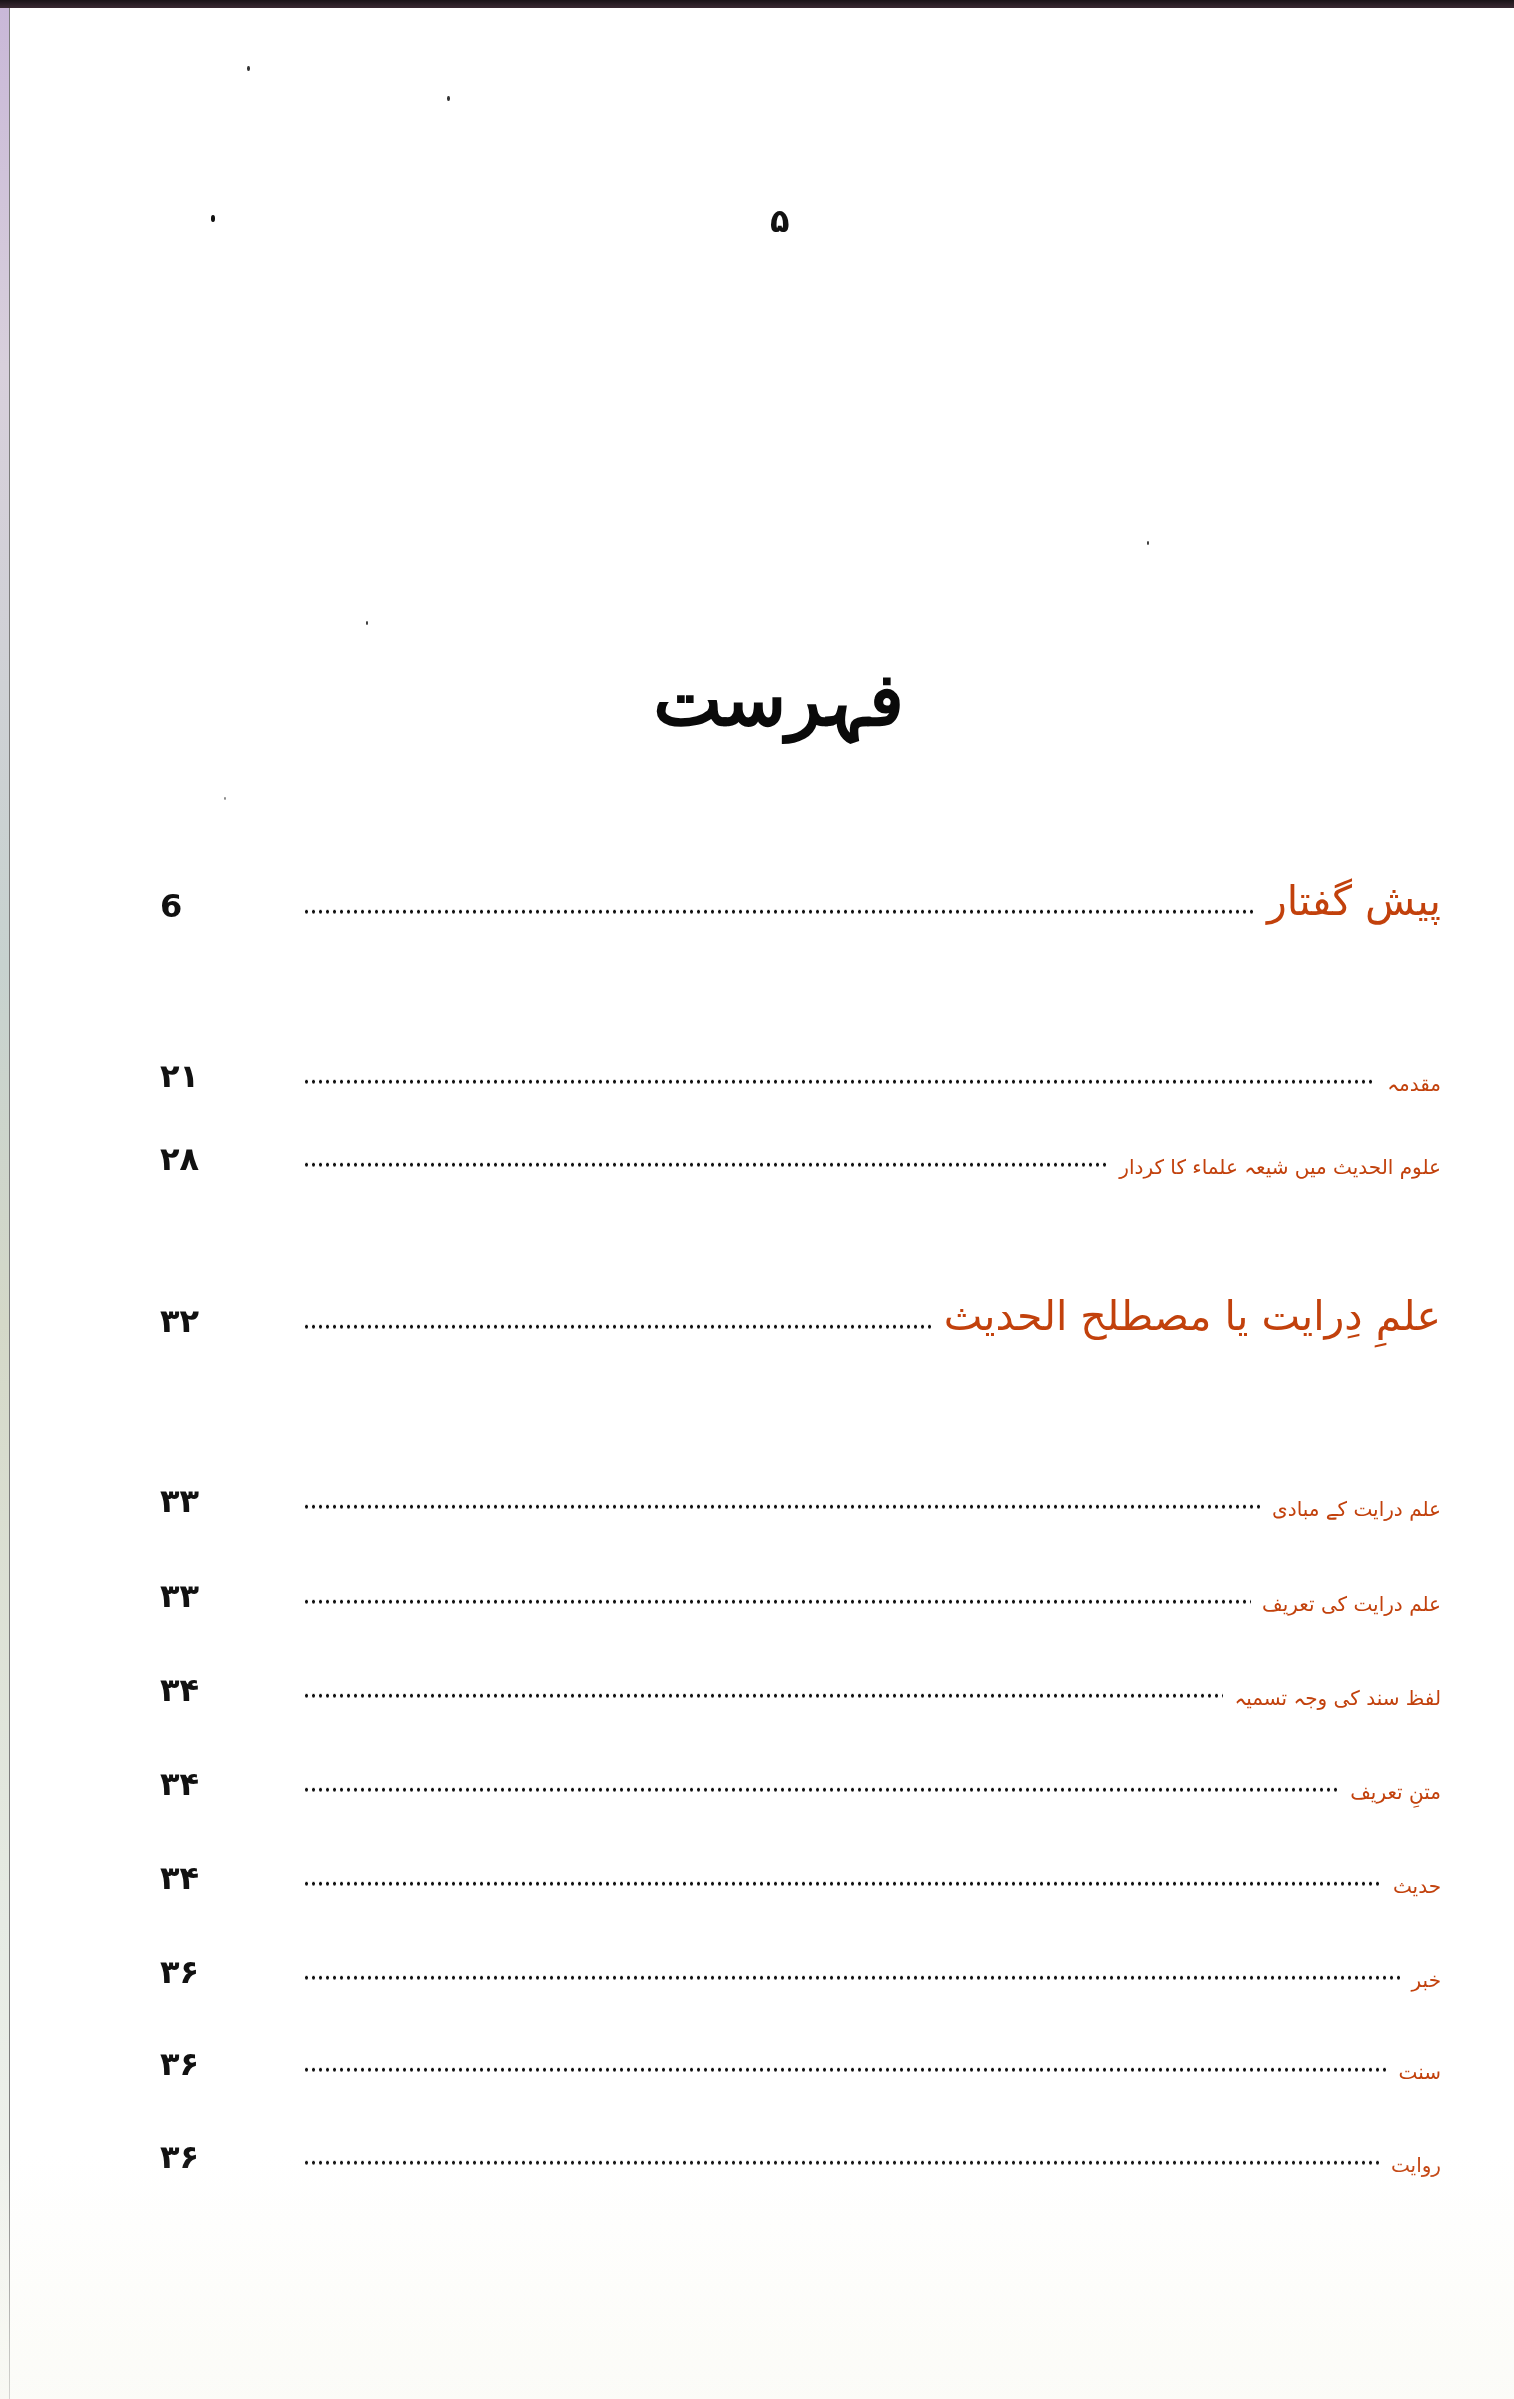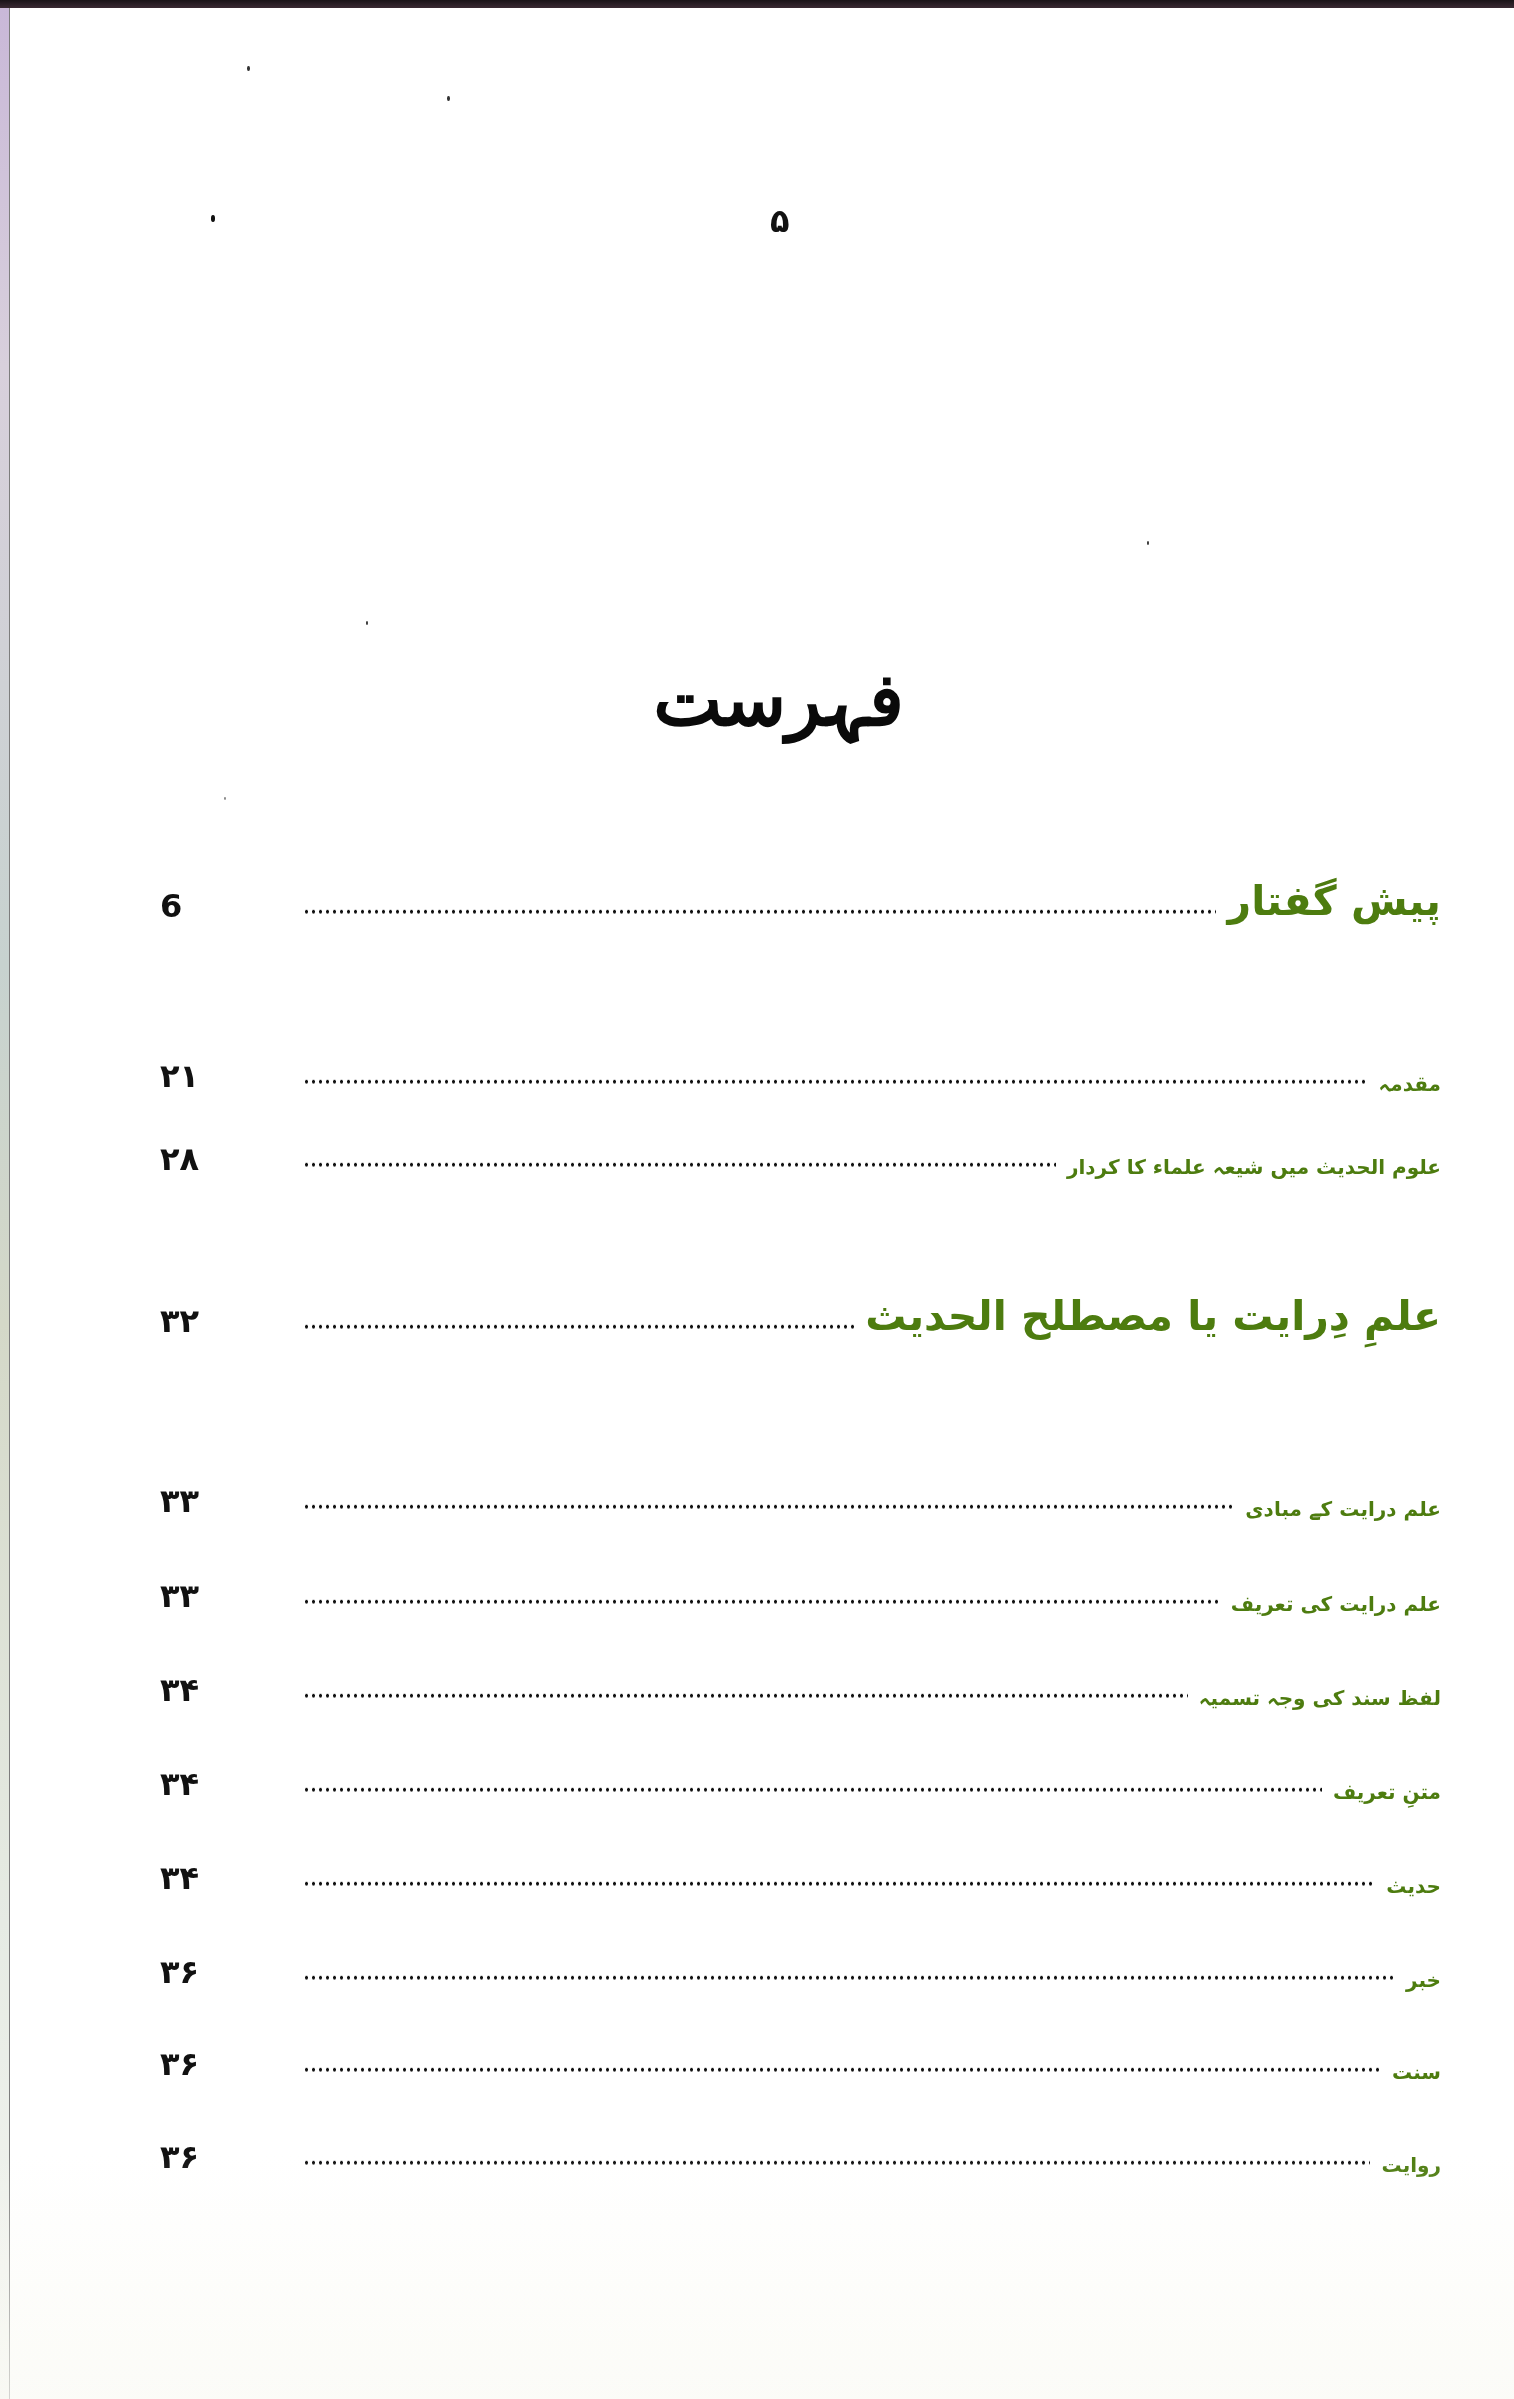--- a/index.html
+++ b/index.html
@@ -66,22 +66,22 @@
   .toc-leader {
     flex: 1; margin-left: 58px; margin-right: 11.3px;
     height: 9.4px; margin-bottom: 9.4px;
     background-image: radial-gradient(circle, #111 1.5px, rgba(0,0,0,0) 1.9px);
     background-size: 7px 9.4px;
     background-repeat: repeat-x;
     background-position: left center;
   }
   .toc-label {
     direction: rtl; text-align: right; white-space: nowrap;
-    font-family: "DejaVu Sans", sans-serif; font-weight: bold;
-    color: #4d7c0f; line-height: 1.2;
+    font-family: "DejaVu Sans", sans-serif; font-weight: normal;
+    color: #c2410c; line-height: 1.2;
   }
   .size-major .toc-label { font-size: 41px; }
   .size-minor .toc-label { font-size: 20px; }
 </style>
 </head>
 <body>
 
 <div class="page"></div>
 <div class="top-edge"></div>
 <div class="left-edge"></div>

